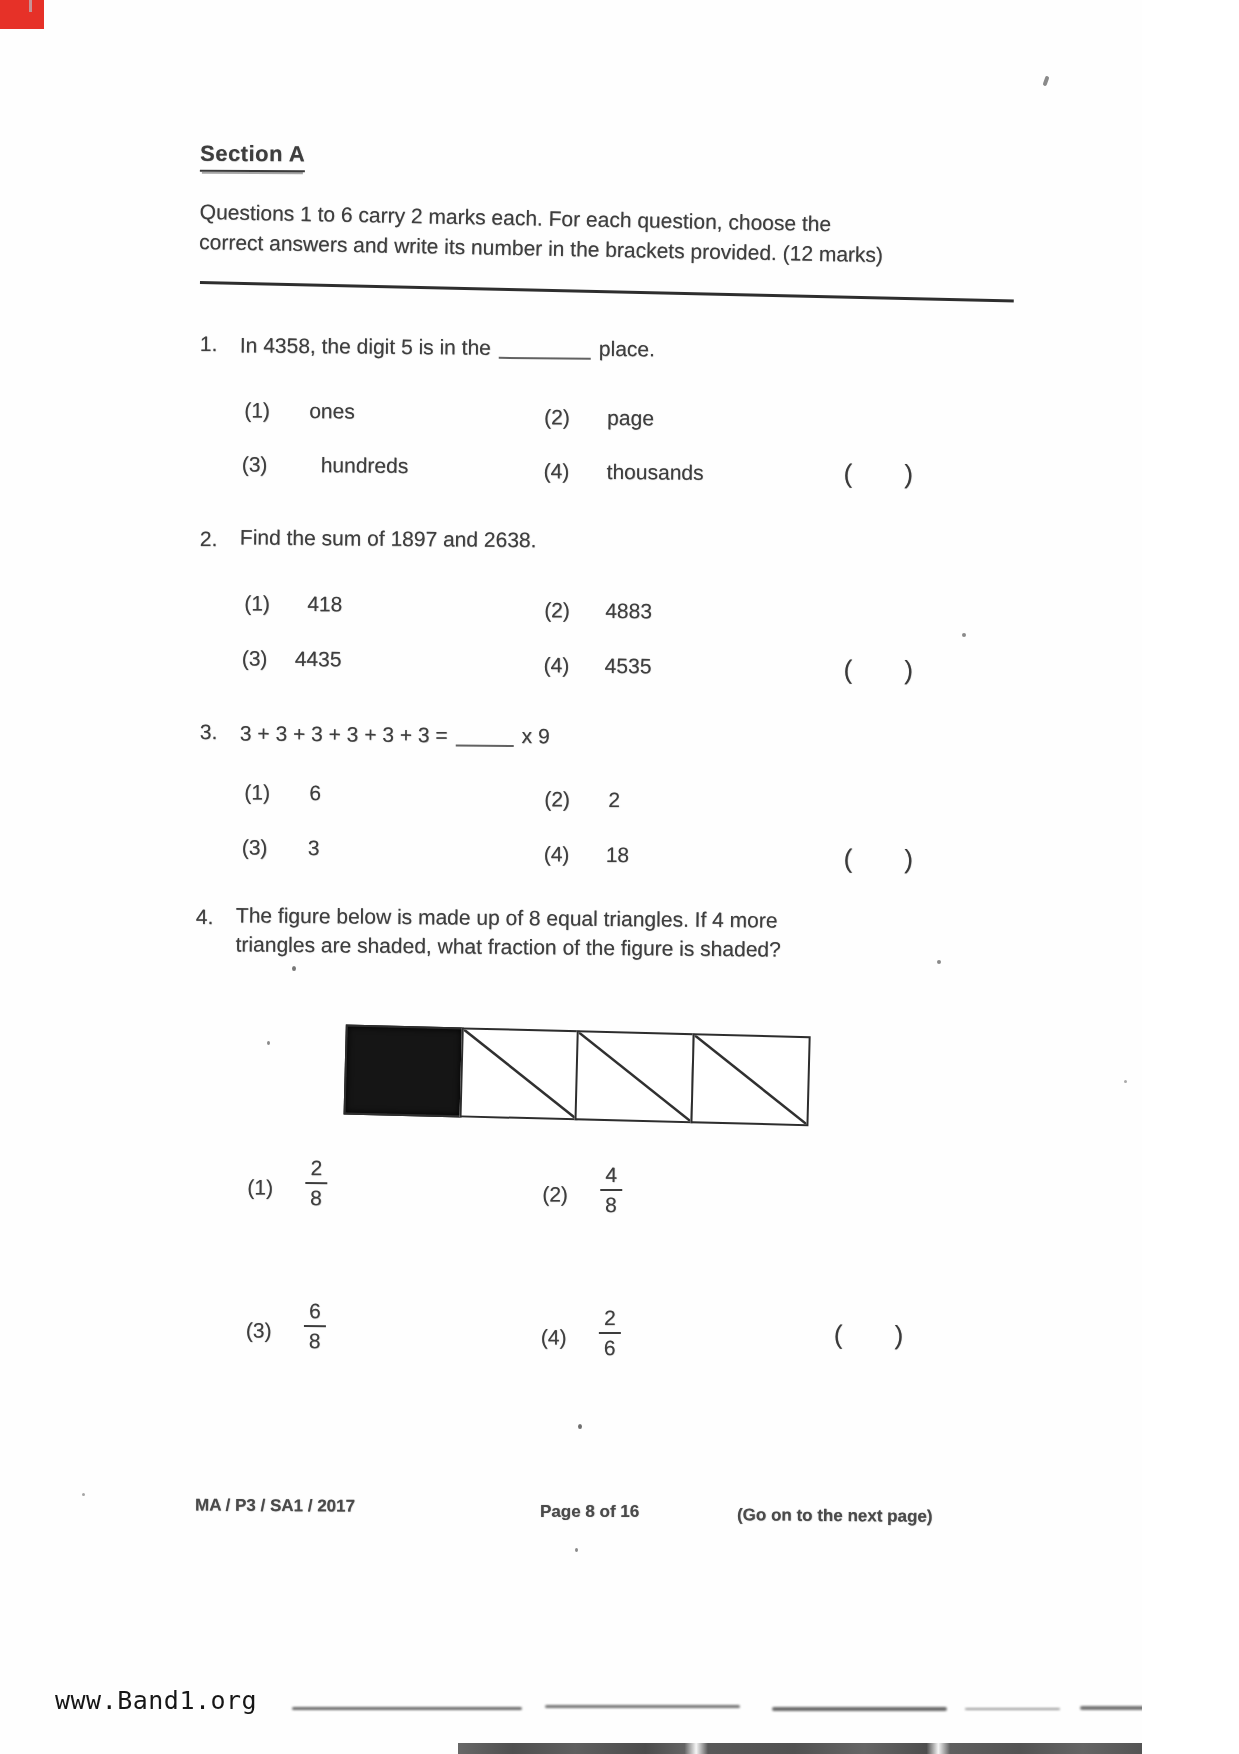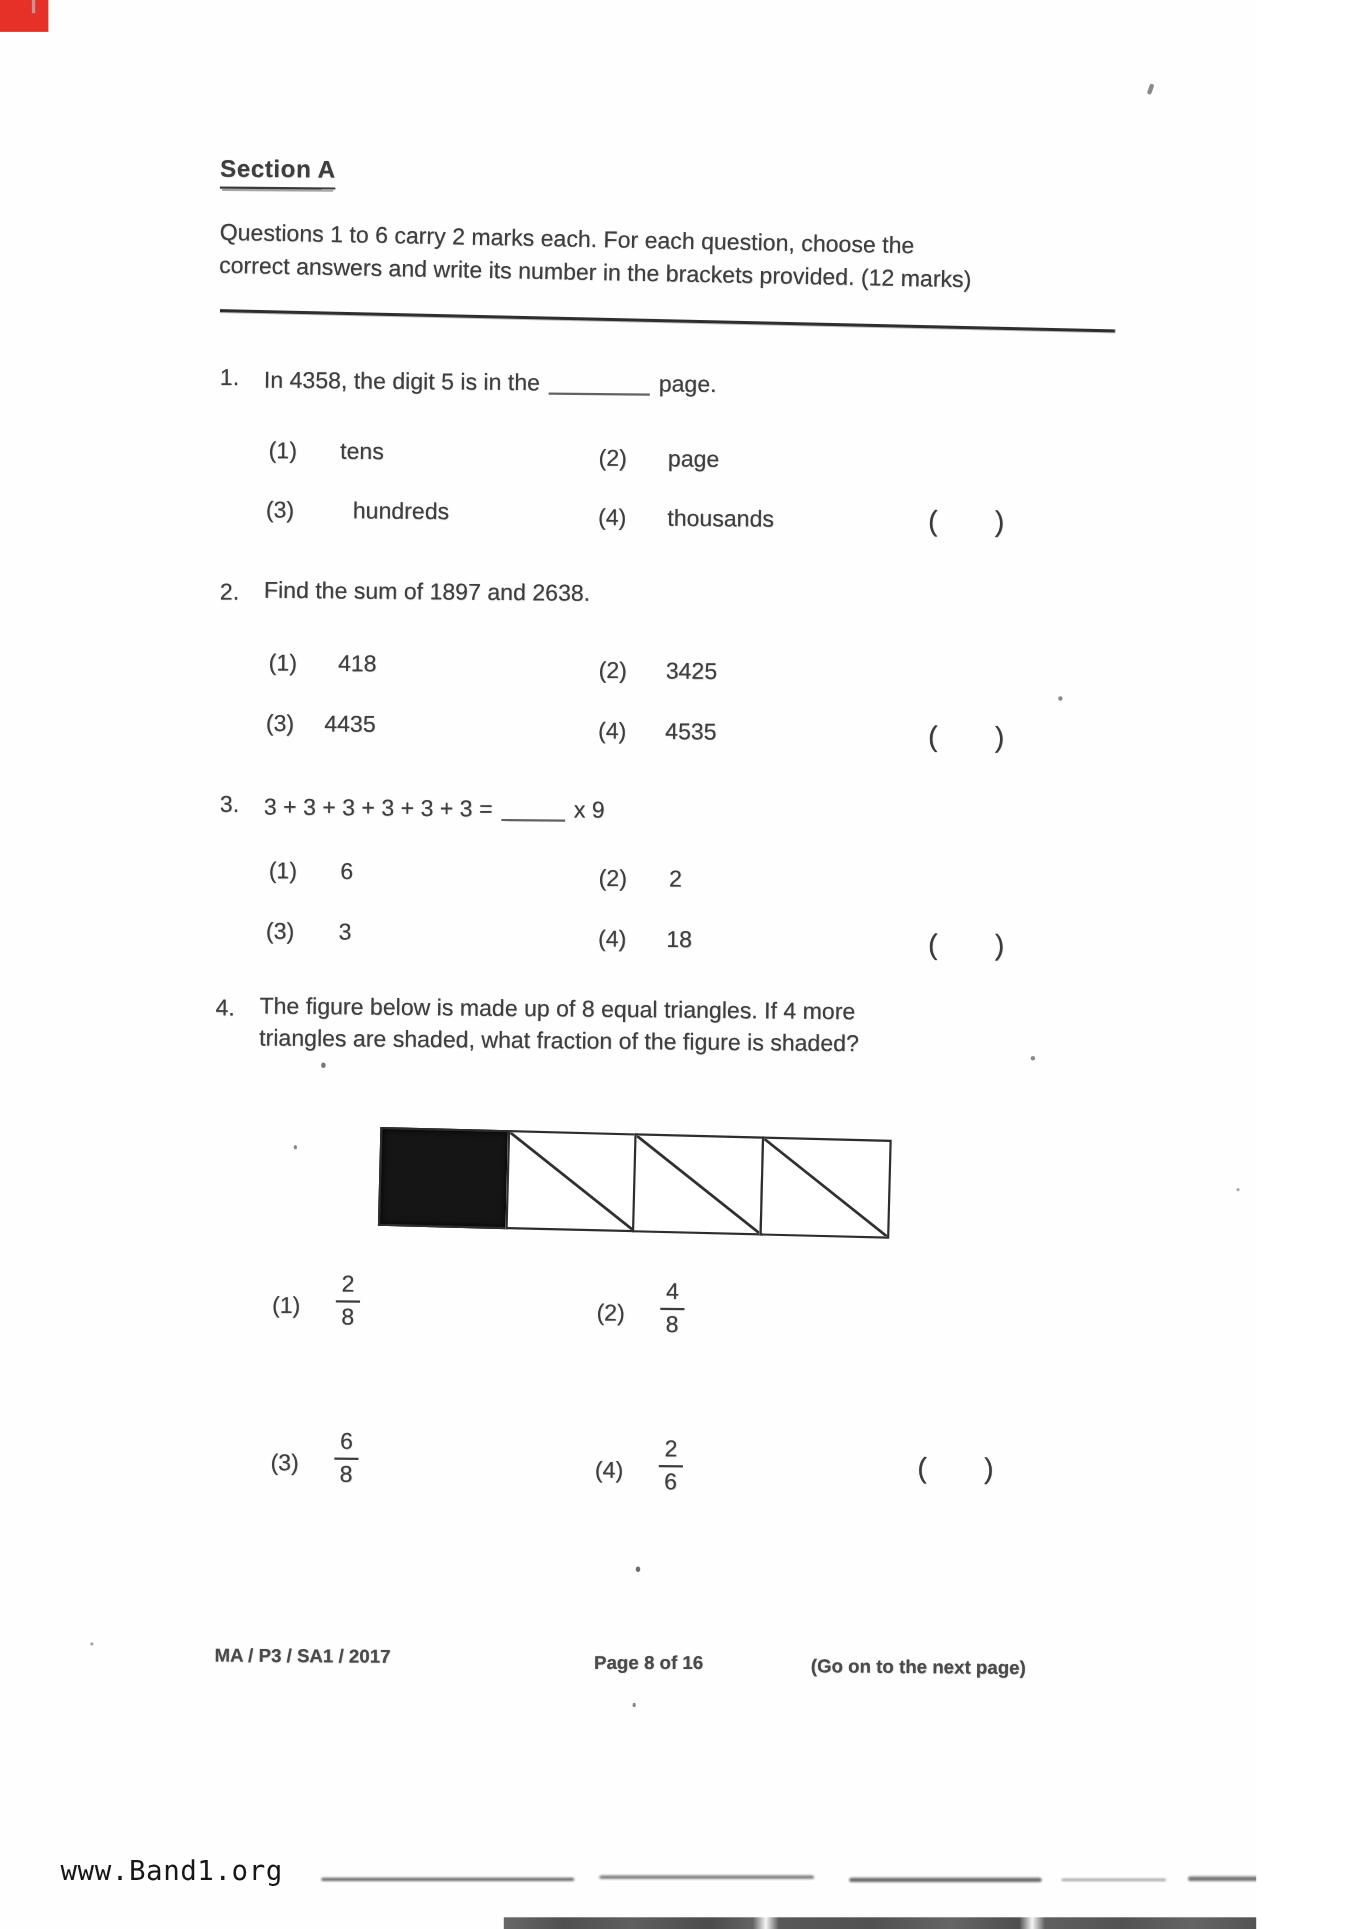--- a/index.html
+++ b/index.html
@@ -132,24 +132,24 @@
     <span>Questions 1 to 6 carry 2 marks each.  For each question, choose the</span><br>
     <span>correct answers and write its number in the brackets provided. (12 marks)</span>
   </div>
   <div class="abs header-rule" style="left:200px; top:281px;"></div>
 
   <div class="question scan-text" style="left:200px; top:330px;">
     <span class="qnum">1.</span>
     <div class="qline">
       <span>In 4358, the digit 5 is in the</span>
       <span class="blank" style="width:92px;"></span>
-      <span>page.</span>
+      <span>place.</span>
     </div>
     <span class="opt-label" style="left:45px; top:68px;">(1)</span>
-    <span class="opt-text" style="left:110px; top:68px;">tens</span>
+    <span class="opt-text" style="left:110px; top:68px;">ones</span>
     <span class="opt-label" style="left:345px; top:72px;">(2)</span>
     <span class="opt-text" style="left:408px; top:72px;">page</span>
     <span class="opt-label" style="left:43px; top:122px;">(3)</span>
     <span class="opt-text" style="left:122px; top:122px;">hundreds</span>
     <span class="opt-label" style="left:345px; top:126px;">(4)</span>
     <span class="opt-text" style="left:408px; top:126px;">thousands</span>
     <div class="answer-brackets" style="left:645px; top:122px;">
       <span>(</span>
       <span class="gap"></span>
       <span>)</span>
@@ -157,21 +157,21 @@
   </div>
 
   <div class="question scan-text" style="left:200px; top:525px;">
     <span class="qnum">2.</span>
     <div class="qline">
       <span>Find the sum of 1897 and 2638.</span>
     </div>
     <span class="opt-label" style="left:45px; top:66px;">(1)</span>
     <span class="opt-text" style="left:108px; top:66px;">418</span>
     <span class="opt-label" style="left:345px; top:70px;">(2)</span>
-    <span class="opt-text" style="left:406px; top:70px;">3425</span>
+    <span class="opt-text" style="left:406px; top:70px;">4883</span>
     <span class="opt-label" style="left:43px; top:121px;">(3)</span>
     <span class="opt-text" style="left:96px; top:121px;">4435</span>
     <span class="opt-label" style="left:345px; top:125px;">(4)</span>
     <span class="opt-text" style="left:406px; top:125px;">4535</span>
     <div class="answer-brackets" style="left:645px; top:123px;">
       <span>(</span>
       <span class="gap"></span>
       <span>)</span>
     </div>
   </div>

